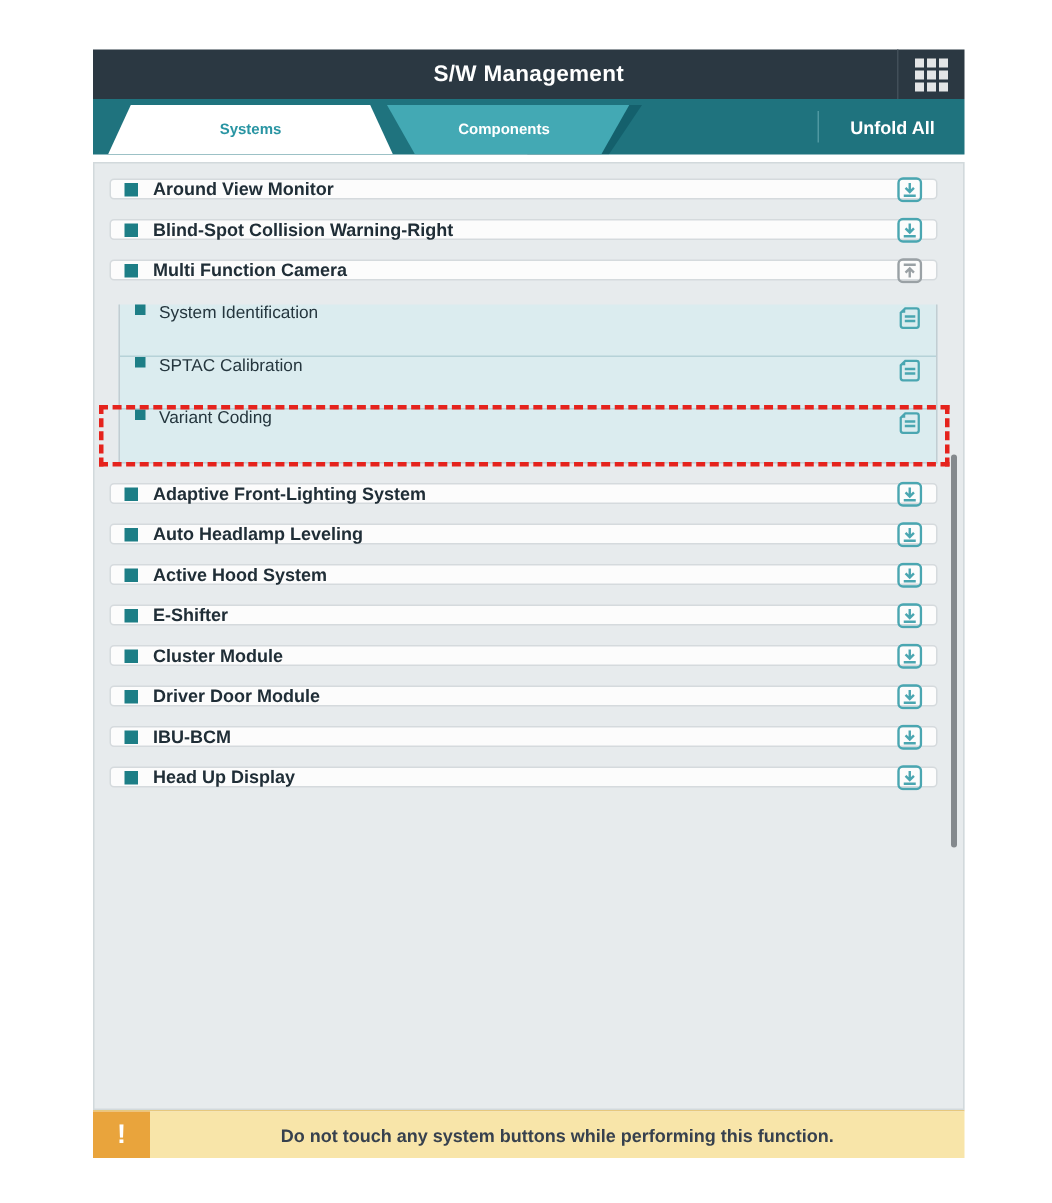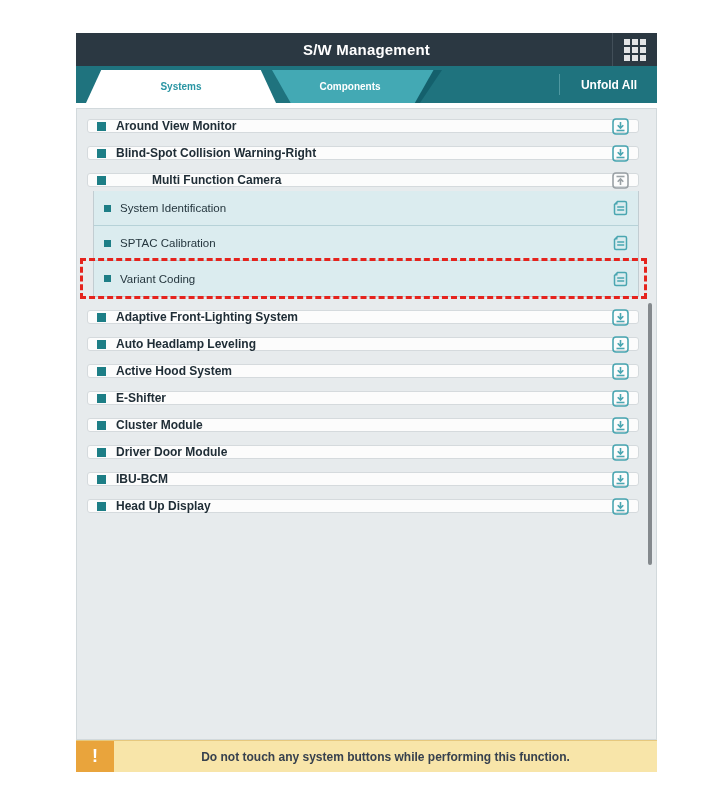--- a/index.html
+++ b/index.html
@@ -1,20 +1,20 @@
 <!DOCTYPE html>
 <html><head>
 <meta charset="utf-8">
 <style>
   html,body{margin:0;padding:0;}
   body{
     width:701px;height:802px;position:relative;background:#ffffff;
     font-family:"Liberation Sans",sans-serif;overflow:hidden;
   }
-  .app{position:absolute;left:76px;top:33px;width:581px;height:739px;background:#ffffff;}
+  .app{position:absolute;left:62px;top:33px;width:581px;height:739px;background:#ffffff;}
 
   
   .header{position:relative;height:33px;background:#2b3842;}
   .header-title{
     position:absolute;left:0;right:0;top:0;height:33px;display:flex;align-items:center;justify-content:center;
     color:#ffffff;font-size:15px;font-weight:bold;letter-spacing:.2px;
   }
   .grid-btn{
     position:absolute;right:0;top:0;width:44px;height:33px;border-left:1px solid #424f59;
     display:flex;align-items:center;justify-content:center;cursor:pointer;
@@ -45,27 +45,27 @@
   }
   .row{
     box-sizing:border-box;height:14px;background:#fcfcfc;border:1px solid #d5dadd;border-radius:3px;
     display:flex;align-items:center;padding:0 9px;margin-bottom:13px;cursor:pointer;
   }
   .bullet{width:9px;height:9px;background:#1d7e86;margin-right:10px;flex:0 0 auto;}
   .row-label{font-size:12px;font-weight:bold;color:#202e37;white-space:nowrap;}
   .row-action{margin-left:auto;width:17px;height:17px;display:flex;align-items:center;justify-content:center;cursor:pointer;}
 
   .group{margin-bottom:13px;}
-  .group .row{margin-bottom:4px;gap:36px;}
+  .group .row{margin-bottom:16px;}
   .children{
     box-sizing:border-box;margin-left:6px;background:#dbecef;
     border:1px solid #c2cdd2;border-top:none;
   }
   .child{
-    position:relative;box-sizing:border-box;height:35px;display:flex;align-items:center;
+    position:relative;box-sizing:border-box;height:35px;display:flex;
     padding:0 9px 0 10px;border-bottom:1px solid #b6d2d8;cursor:pointer;
   }
   .child:last-child{border-bottom:none;}
   .child .bullet{width:7px;height:7px;margin-right:9px;}
   .child-label{font-size:11.5px;color:#25363e;}
   .highlight-box{
     position:absolute;left:-14px;right:-9px;top:-3px;bottom:-3px;z-index:5;
     border:3px dashed #e5231d;pointer-events:none;
   }
 

